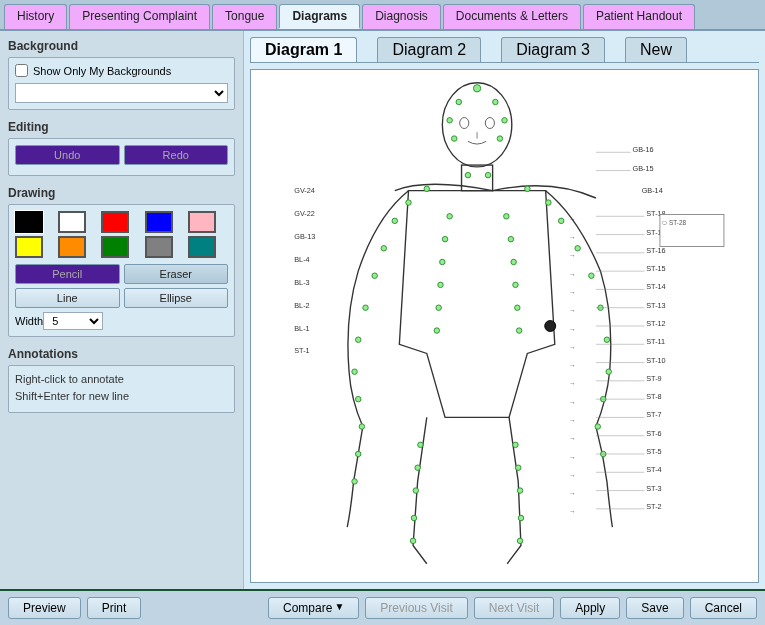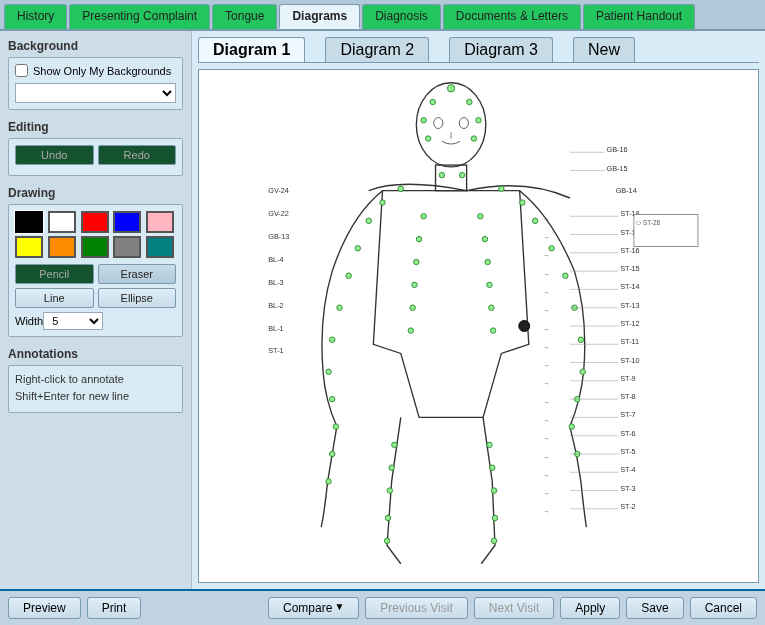--- a/index.html
+++ b/index.html
@@ -16,42 +16,42 @@
     .top-tabs {
       display: flex;
       background: #b0c8d8;
       border-bottom: 2px solid #7a9ab0;
       padding: 4px 4px 0 4px;
     }
     .top-tab {
       padding: 4px 12px;
       border: 1px solid #7a9ab0;
       border-bottom: none;
-      background: #22c55e;
+      background: #f0abfc;
       cursor: pointer;
       margin-right: 2px;
       border-radius: 3px 3px 0 0;
       font-size: 12px;
       color: #222;
     }
     .top-tab.active {
       background: #e8f4fc;
       font-weight: bold;
       border-bottom: 2px solid #e8f4fc;
     }
 
     
     .main-layout {
       display: flex;
       height: calc(625px - 31px - 36px);
     }
 
     
     .left-panel {
-      width: 192px;
+      width: 244px;
       background: #ccdde8;
       padding: 8px;
       border-right: 1px solid #aabbcc;
       overflow-y: auto;
     }
 
     .section-title {
       font-size: 12px;
       font-weight: bold;
       color: #333;
@@ -95,21 +95,21 @@
       padding: 3px 6px;
       border: 1px solid #7a9ab0;
       background: linear-gradient(to bottom, #e0eef8, #c8dce8);
       cursor: pointer;
       font-size: 11px;
       border-radius: 2px;
       color: #222;
     }
     .btn:disabled {
       color: #aaa;
-      background: #14532d;
+      background: #4c1d95;
       cursor: default;
     }
     .btn.active-btn {
       background: linear-gradient(to bottom, #c8dce8, #b0c8d8);
     }
 
     
     .color-grid {
       display: grid;
       grid-template-columns: repeat(5, 1fr);
@@ -185,21 +185,21 @@
       border: 1px solid #7a9ab0;
       position: relative;
       overflow: hidden;
     }
 
     
     .bottom-toolbar {
       display: flex;
       align-items: center;
       background: #c0d4e4;
-      border-top: 2px solid #0369a1;
+      border-top: 2px solid #14532d;
       padding: 4px 8px;
       gap: 6px;
       height: 36px;
     }
     .bottom-btn {
       padding: 3px 14px;
       border: 1px solid #7a9ab0;
       background: linear-gradient(to bottom, #e0eef8, #c8dce8);
       cursor: pointer;
       font-size: 12px;

